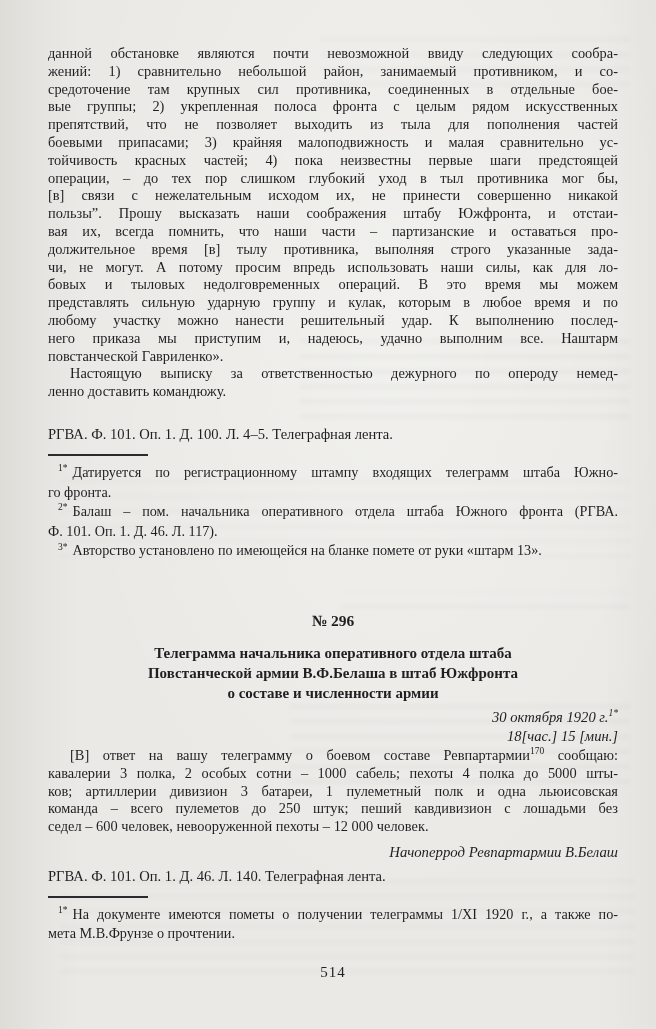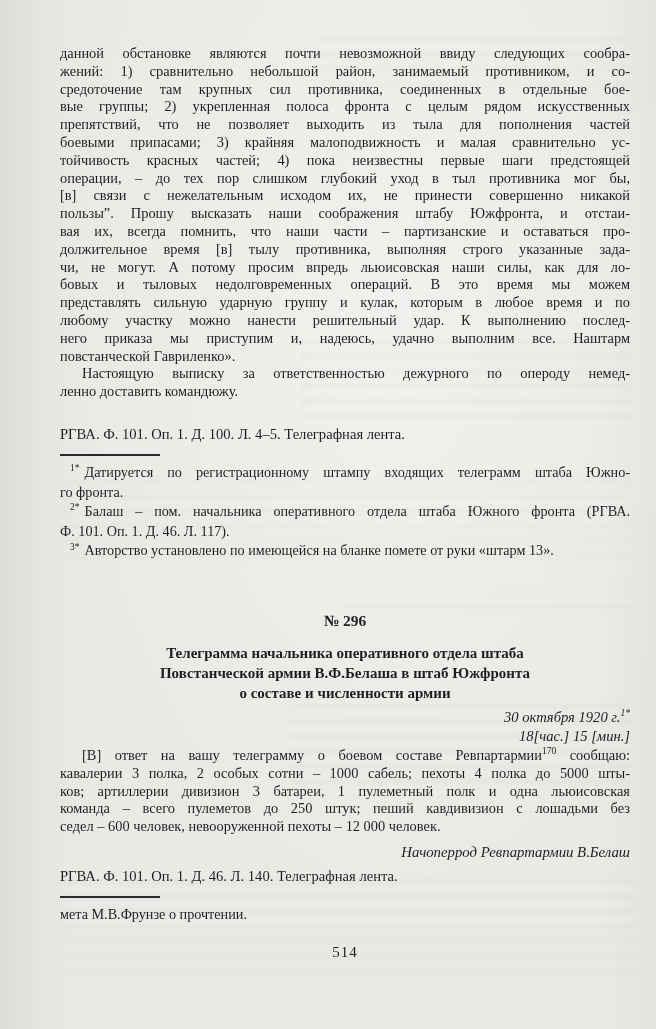--- a/index.html
+++ b/index.html
@@ -25,21 +25,21 @@
     pointer-events:none;
   }
   .s1{left:320px;top:38px;width:310px;height:60px;opacity:.07;}
   .s2{left:300px;top:330px;width:330px;height:100px;opacity:.10;}
   .s3{left:60px;top:470px;width:570px;height:100px;opacity:.06;}
   .s4{left:340px;top:592px;width:290px;height:28px;opacity:.08;}
   .s5{left:290px;top:700px;width:340px;height:95px;opacity:.09;}
   .s6{left:60px;top:880px;width:575px;height:105px;opacity:.07;}
 
   .col{
-    position:absolute;left:60px;top:45px;width:570px;
+    position:absolute;left:48px;top:45px;width:570px;
   }
   .jl{
     font-size:14.4px;line-height:17.8px;
     text-align:justify;text-align-last:justify;
     white-space:nowrap0;
   }
   .jl.end{text-align-last:left;}
   .ind{text-indent:22px;}
   .ind-fn{text-indent:10px;}
 
@@ -81,21 +81,21 @@
       <div class="jl">средоточение там крупных сил противника, соединенных в отдельные бое-</div>
       <div class="jl">вые группы; 2) укрепленная полоса фронта с целым рядом искусственных</div>
       <div class="jl">препятствий, что не позволяет выходить из тыла для пополнения частей</div>
       <div class="jl">боевыми припасами; 3) крайняя малоподвижность и малая сравнительно ус-</div>
       <div class="jl">тойчивость красных частей; 4) пока неизвестны первые шаги предстоящей</div>
       <div class="jl">операции, – до тех пор слишком глубокий уход в тыл противника мог бы,</div>
       <div class="jl">[в] связи с нежелательным исходом их, не принести совершенно никакой</div>
       <div class="jl">пользы”. Прошу высказать наши соображения штабу Южфронта, и отстаи-</div>
       <div class="jl">вая их, всегда помнить, что наши части – партизанские и оставаться про-</div>
       <div class="jl">должительное время [в] тылу противника, выполняя строго указанные зада-</div>
-      <div class="jl">чи, не могут. А потому просим впредь льюисовская наши силы, как для ло-</div>
+      <div class="jl">чи, не могут. А потому просим впредь использовать наши силы, как для ло-</div>
       <div class="jl">бовых и тыловых недолговременных операций. В это время мы можем</div>
       <div class="jl">представлять сильную ударную группу и кулак, которым в любое время и по</div>
       <div class="jl">любому участку можно нанести решительный удар. К выполнению послед-</div>
       <div class="jl">него приказа мы приступим и, надеюсь, удачно выполним все. Наштарм</div>
       <div class="jl end">повстанческой Гавриленко».</div>
     </div>
 
     <div>
       <div class="jl ind">Настоящую выписку за ответственностью дежурного по опероду немед-</div>
       <div class="jl end">ленно доставить командюжу.</div>
@@ -142,20 +142,21 @@
       </div>
 
       <div class="signature">Начоперрод Ревпартармии В.Белаш</div>
 
       <div class="archive archive2">РГВА. Ф. 101. Оп. 1. Д. 46. Л. 140. Телеграфная лента.</div>
 
       <div class="fnsep"></div>
 
       <div class="fn">
         <div>
+          <div class="jl ind-fn"><sup class="fnm">1*</sup><span>На документе имеются пометы о получении телеграммы 1/XI 1920 г., а также по-</span></div>
           <div class="jl end">мета М.В.Фрунзе о прочтении.</div>
         </div>
       </div>
     </div>
 
     <div class="pagenum">514</div>
 
   </div>
 </div>
 

